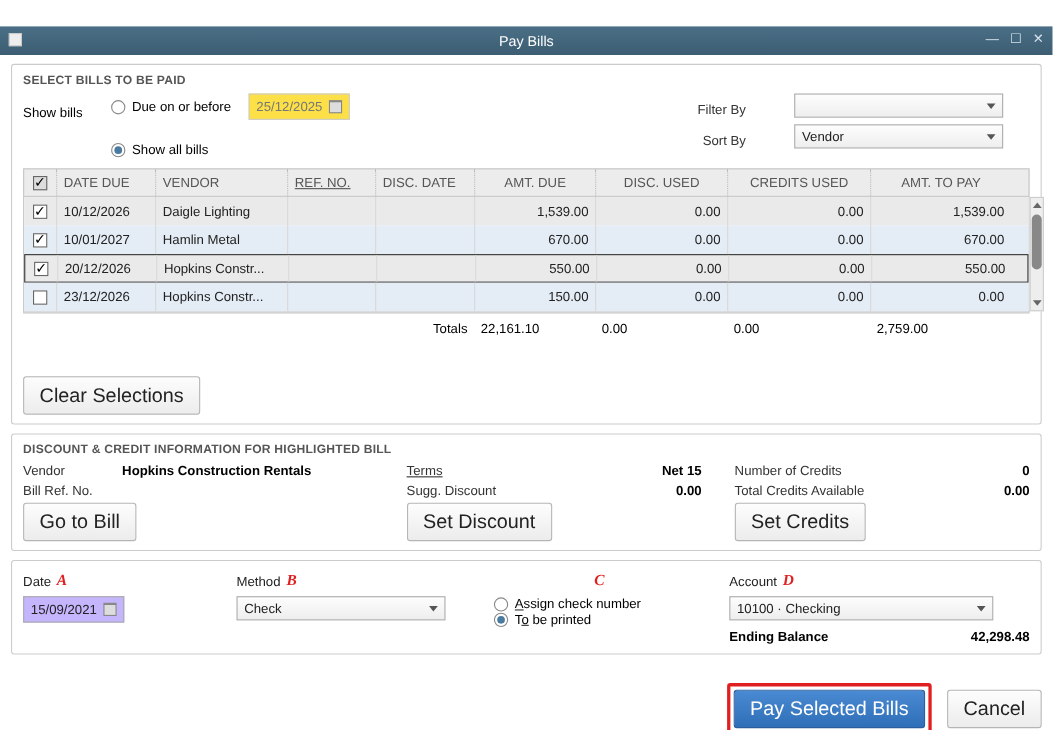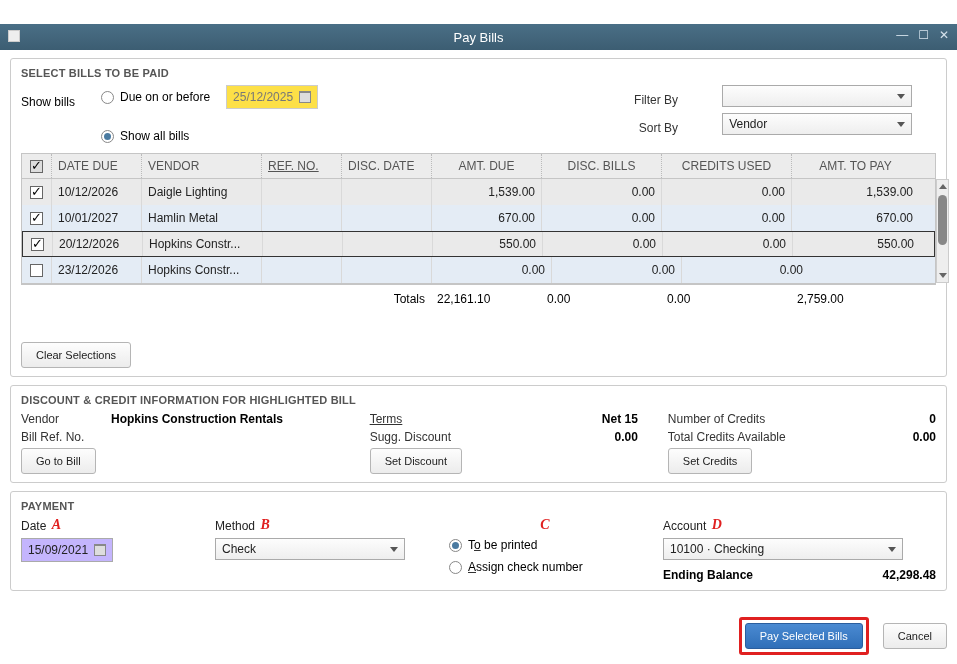--- a/index.html
+++ b/index.html
@@ -76,21 +76,21 @@
   .scroll-arrow { position: absolute; left: 0; right: 0; height: 13px; display: flex; align-items: center; justify-content: center; }
   .scroll-arrow.up { top: 0; }
   .scroll-arrow.down { bottom: 0; }
   .tri-up { width:0;height:0;border-left:4px solid transparent;border-right:4px solid transparent;border-bottom:5px solid #666; }
   .tri-down { width:0;height:0;border-left:4px solid transparent;border-right:4px solid transparent;border-top:5px solid #666; }
 
   .totals-row { display: flex; height: 28px; align-items: center; border-top: 1px solid #c5c5c5; }
   .totals-row > div { padding: 0 6px; }
   .totals-label { margin-left: 330px; width: 80px; text-align: right; }
 
-  .btn { display: inline-flex; align-items: center; justify-content: center; border: 1px solid #b5b5b5; background: linear-gradient(#fdfdfd,#ececec); border-radius: 3px; padding: 6px 14px; font-size: 11px; color: #222; cursor: pointer; }
+  .btn { display: inline-flex; align-items: center; justify-content: center; border: 1px solid #b5b5b5; background: linear-gradient(#fdfdfd,#ececec); border-radius: 3px; padding: 6px 14px; font-size: 18px; color: #222; cursor: pointer; }
   .btn-primary { background: linear-gradient(#4a8ad2,#2f6fb8); color: #fff; border: 1px solid #2a5e9e; }
   .primary-highlight { border: 3px solid #e02020; border-radius: 3px; padding: 3px; display: inline-block; }
 
   .info-grid { display: flex; }
   .info-col { flex: 1; }
   .info-row { display: flex; margin-bottom: 4px; align-items: center; }
   .info-row .ilabel { color: #333; }
   .info-row .ival { color: #000; font-weight: bold; }
 
   .payment-cols { display: flex; gap: 24px; align-items: flex-start; margin-top: 4px; }
@@ -160,21 +160,21 @@
     <div class="table-wrap">
       <div class="thead">
         <div class="c-chk">
             <span class="cb header-cb checked"></span>
           </div>
         <div class="c-date">DATE DUE</div>
         <div class="c-vendor">VENDOR</div>
         <div class="c-ref">REF. NO.</div>
         <div class="c-ddate">DISC. DATE</div>
         <div class="c-amt">AMT. DUE</div>
-        <div class="c-disc">DISC. BILLS</div>
+        <div class="c-disc">DISC. USED</div>
         <div class="c-cred">CREDITS USED</div>
         <div class="c-pay">AMT. TO PAY</div>
       </div>
       <div class="tbody" style="position:relative;">
         <div class="tr odd">
           <div class="c-chk">
               <span class="cb checked"></span>
             </div>
           <div class="c-date">10/12/2026</div>
           <div class="c-vendor">Daigle Lighting</div>
@@ -212,20 +212,21 @@
           <div class="c-pay">550.00</div>
         </div>
         <div class="tr even">
           <div class="c-chk">
               <span class="cb"></span>
             </div>
           <div class="c-date">23/12/2026</div>
           <div class="c-vendor">Hopkins Constr...</div>
           <div class="c-ref"></div>
           <div class="c-ddate"></div>
+          <div class="c-amt">150.00</div>
           <div class="c-disc">0.00</div>
           <div class="c-cred">0.00</div>
           <div class="c-pay">0.00</div>
         </div>
 
         <div class="scroll-track">
           <div class="scroll-arrow up">
               <span class="tri-up"></span>
             </div>
           <div class="scroll-thumb"></div>
@@ -281,21 +282,20 @@
         <div class="info-row">
           <span class="ilabel">Total Credits Available</span>
           <span class="ival" style="margin-left:auto;">0.00</span>
         </div>
         <span class="btn">Set Credits</span>
       </div>
     </div>
   </div>
 
   <div class="panel">
-    <div class="section-label">PAYMENT</div>
     <div class="payment-cols">
       <div class="pcol" style="width:170px;">
         <span class="plabel">
           <span>Date</span>
           <span class="letter">A</span>
         </span>
         <span class="date-input enabled">
           <span>15/09/2021</span>
           <span class="cal-icon"></span>
         </span>
@@ -305,27 +305,27 @@
           <span>Method</span>
           <span class="letter">B</span>
         </span>
         <span class="select" style="width:190px;">
           <span class="sel-text">Check</span>
           <span class="chev"></span>
         </span>
       </div>
       <div class="pcol" style="width:190px;">
         <div style="text-align:center; margin-bottom:4px;"><span class="letter">C</span></div>
+        <div class="row">
+          <span class="radio"></span>
+          <span><span></span><span class="under">A</span><span>ssign check number</span></span>
+        </div>
         <div class="row" style="margin-bottom:8px;">
           <span class="radio checked"></span>
           <span><span>T</span><span class="under">o</span><span> be printed</span></span>
-        </div>
-        <div class="row">
-          <span class="radio"></span>
-          <span><span></span><span class="under">A</span><span>ssign check number</span></span>
         </div>
       </div>
       <div class="pcol" style="flex:1;">
         <span class="plabel">
           <span>Account</span>
           <span class="letter">D</span>
         </span>
         <span class="select" style="width:240px;">
           <span class="sel-text">10100 · Checking</span>
           <span class="chev"></span>

